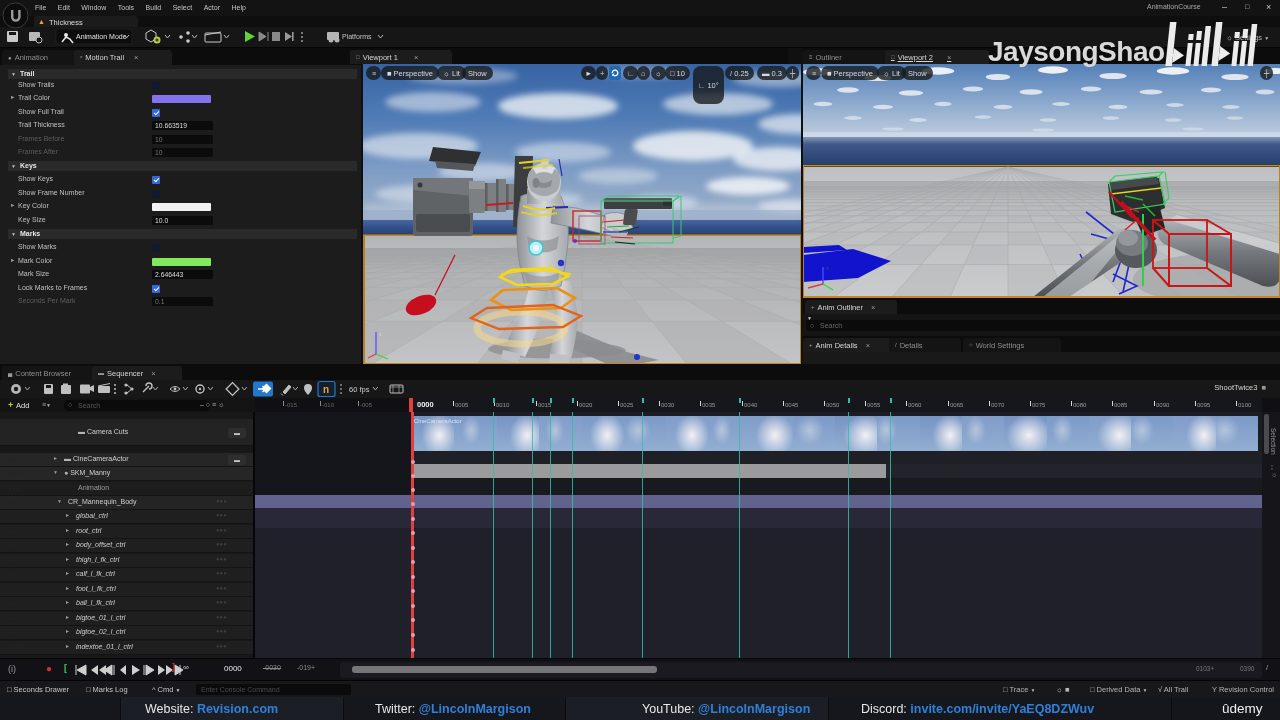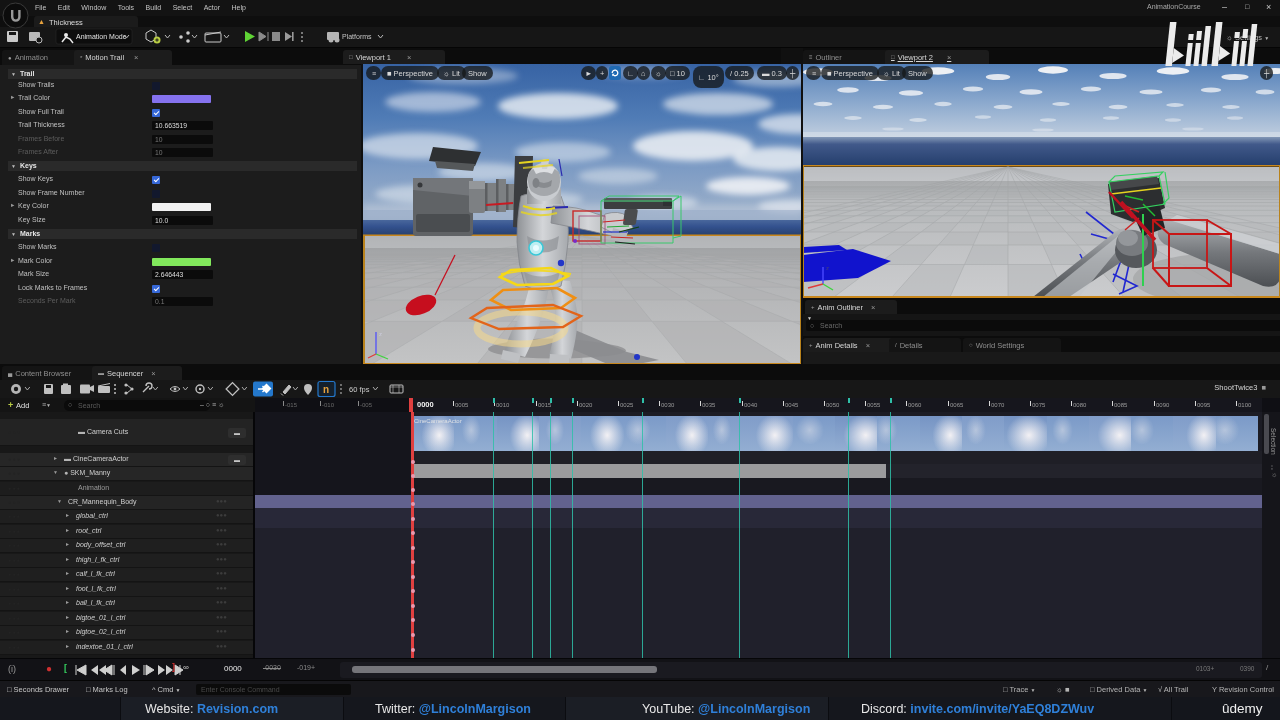--- a/index.html
+++ b/index.html
@@ -139,21 +139,21 @@
     <div class="row-label" style="top:209px;">Mark Color</div>
     <div class="abs" style="left:152px;top:210px;width:59px;height:8px;background:#82e95c;border-radius:1px;"></div>
     <div class="row-label" style="top:222px;">Mark Size</div>
       <div class="fld" style="top:222px;">2.646443</div>
     <div class="row-label" style="top:236px;">Lock Marks to Frames</div>
       <div class="cb on" style="top:237px;"></div>
     <div class="row-label" style="top:249px;color:#5d5d5d;">Seconds Per Mark</div>
       <div class="fld" style="top:249px;color:#777;">0.1</div>
   </div>
 
-  <div class="abs tabstrip" style="left:343px;top:48px;width:438px;height:16px;">
+  <div class="abs tabstrip" style="left:350px;top:48px;width:438px;height:16px;">
     <div class="tab" style="left:0;width:90px;"><span class="ticon">□</span>Viewport 1<span style="margin-left:16px;color:#9a9a9a;">×</span></div>
   </div>
   <svg class="abs" style="left:363px;top:64px;" width="438" height="300" viewBox="0 0 438 300">
     <defs>
       <linearGradient id="sky1" x1="0" y1="0" x2="0" y2="1">
         <stop offset="0" stop-color="#3763a4"></stop>
           <stop offset="0.35" stop-color="#507cb6"></stop>
         <stop offset="0.65" stop-color="#7b9ac4"></stop>
           <stop offset="1" stop-color="#9fb2ca"></stop>
       </linearGradient>
@@ -435,21 +435,21 @@
   <div class="pill" style="left:581px;top:66px;padding:0 4px;">►</div>
   <div class="pill" style="left:596px;top:66px;padding:0 4px;">+</div>
   <div class="abs" style="left:609px;top:66px;width:12px;height:14px;background:#1f6ab3;border-radius:3px;color:#fff;font-size:8px;text-align:center;line-height:14px;"><svg width="8" height="8" viewBox="0 0 8 8" style="margin-top:3px;">
         <path d="M1.2 4a2.8 2.8 0 1 1 1 2.1" fill="none" stroke="#fff" stroke-width="1.3"></path>
         <path d="M1.2 7.3 V4.8 h2.5z" fill="#fff"></path>
       </svg></div>
   <div class="pill" style="left:623px;top:66px;padding:0 4px;">∟</div>
   <div class="pill" style="left:637px;top:66px;padding:0 4px;">⌂</div>
   <div class="pill" style="left:651px;top:66px;padding:0 4px;">☼</div>
   <div class="pill" style="left:665px;top:66px;padding:0 5px;">□&nbsp;10</div>
-  <div class="pill" style="left:693px;top:66px;padding:4px 5px;">∟&nbsp;10°</div>
+  <div class="pill" style="left:693px;top:66px;padding:12px 5px;">∟&nbsp;10°</div>
   <div class="pill" style="left:725px;top:66px;padding:0 5px;">/&nbsp;0.25</div>
   <div class="pill" style="left:757px;top:66px;padding:0 5px;">▬&nbsp;0.3</div>
   <div class="pill" style="left:786px;top:66px;padding:0 4px;">┼</div>
 
   <div class="abs tabstrip" style="left:803px;top:48px;width:477px;height:16px;">
     <div class="tab inactive" style="left:0;width:76px;"><span class="ticon">≡</span>Outliner</div>
     <div class="tab" style="left:82px;width:92px;text-decoration:underline;"><span class="ticon">□</span>Viewport 2<span style="margin-left:14px;color:#9a9a9a;">×</span></div>
   </div>
   <svg class="abs" style="left:803px;top:64px;" width="477" height="233" viewBox="0 0 477 233">
     <defs>
@@ -1119,20 +1119,21 @@
     <div class="abs" style="left:120px;top:0;width:222px;height:23px;background:#1b1e25;border-left:1.5px solid #0b0c10;border-right:1.5px solid #0b0c10;"></div>
     <div class="abs" style="left:565px;top:0;width:262px;height:23px;background:#1b1e25;border-left:1.5px solid #0b0c10;border-right:1.5px solid #0b0c10;"></div>
     <div class="abs" style="left:1171px;top:0;width:109px;height:23px;background:#14161c;border-left:1.5px solid #0b0c10;"></div>
     <span class="abs" style="left:145px;top:5px;color:#e8e8e8;">Website:&nbsp;<span class="link">Revision.com</span></span>
     <span class="abs" style="left:375px;top:5px;color:#e8e8e8;">Twitter:&nbsp;<span class="link">@LincolnMargison</span></span>
     <span class="abs" style="left:642px;top:5px;color:#e8e8e8;">YouTube:&nbsp;<span class="link">@LincolnMargison</span></span>
     <span class="abs" style="left:861px;top:5px;color:#e8e8e8;">Discord:&nbsp;<span class="link">invite.com/invite/YaEQ8DZWuv</span></span>
     <span class="abs" style="left:1222px;top:4px;color:#f0f0f0;font-size:13.5px;">ûdemy</span>
   </div>
 
+  <div class="abs" style="left:988px;top:36px;color:#d9d9d9;font-size:28px;font-weight:bold;letter-spacing:-0.5px;">JaysongShao</div>
   <svg class="abs" style="left:1162px;top:22px;" width="100" height="44" viewBox="0 0 100 44">
     <g fill="#ececec" transform="skewX(-6) translate(4 0)">
       <rect x="4" y="0" width="6.5" height="44"></rect>
       <path d="M10.5 26 l11 7.5 l-11 7.5z"></path>
       <rect x="24" y="12" width="5" height="6"></rect>
         <rect x="24" y="21" width="5" height="23"></rect>
       <rect x="32" y="9" width="5" height="9"></rect>
         <rect x="32" y="21" width="5" height="23"></rect>
       <rect x="40" y="4" width="5.5" height="40"></rect>
       <rect x="50" y="-2" width="6.5" height="46"></rect>

